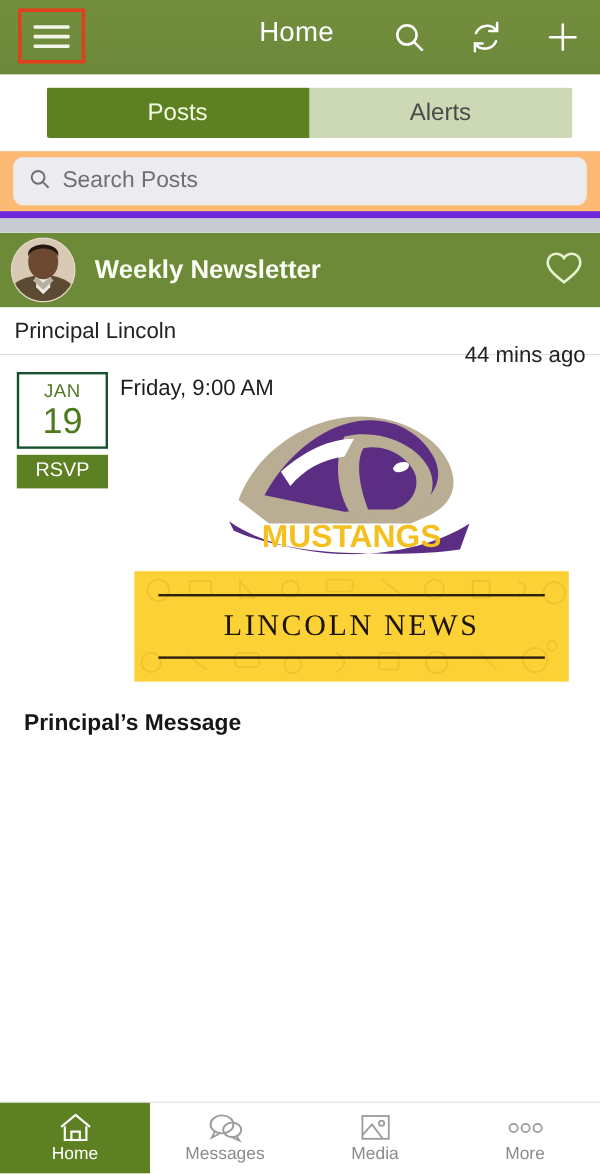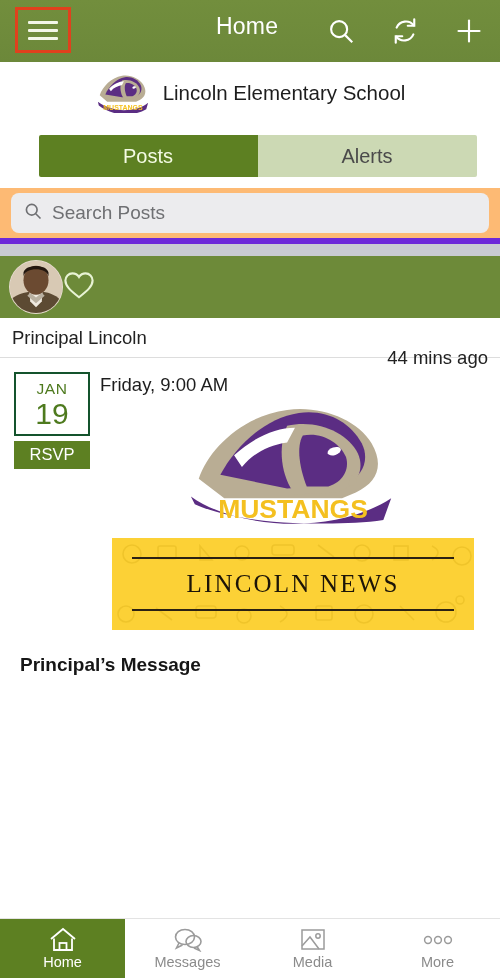--- a/index.html
+++ b/index.html
@@ -193,35 +193,20 @@
       </span>
       <span>
         <svg class="ic" viewBox="0 0 24 24" fill="none" stroke="#ffffff" stroke-width="1.7" stroke-linecap="round">
           <line x1="12" y1="3.6" x2="12" y2="20.4"></line>
             <line x1="3.6" y1="12" x2="20.4" y2="12"></line>
         </svg>
       </span>
     </div>
   </div>
 
-  <div class="school-header">
-    <span>
-      <svg class="school-logo" viewBox="0 0 120 86">
-        <path d="M10 48 C16 30 34 10 58 6 C76 3 96 12 104 26 C112 40 108 52 96 58 L88 62 L26 62 Z" fill="#b9ad94"></path>
-        <path d="M22 46 C30 28 46 12 64 9 C78 7 92 14 98 26 C102 35 99 44 90 50 L58 52 Z" fill="#5b2d83"></path>
-        <path d="M58 16 C74 12 90 20 95 31 C99 41 94 50 84 54 L62 55 C54 45 52 28 58 16Z" fill="#b9ad94"></path>
-        <path d="M66 22 C76 20 86 26 89 34 C91 41 87 48 80 50 L68 50 C64 41 62 29 66 22Z" fill="#5b2d83"></path>
-        <path d="M30 34 C40 24 52 18 62 18 L58 26 C48 28 40 32 34 39 Z" fill="#ffffff"></path>
-        <ellipse cx="84" cy="31" rx="4" ry="2.4" fill="#ffffff" transform="rotate(-18 84 31)"></ellipse>
-        <path d="M6 62 C22 74 44 80 62 80 C82 80 102 74 114 64 L110 78 C96 86 78 90 60 89 C40 88 20 80 8 70 Z" fill="#5b2d83"></path>
-        <text x="60" y="80" font-family="Liberation Sans, sans-serif" font-size="15" font-weight="bold" fill="#f4c020" text-anchor="middle">MUSTANGS</text>
-      </svg>
-    </span>
-    <span class="school-name">Lincoln Elementary School</span>
-  </div>
 
   <div class="tabs-wrap">
     <div class="tabs">
       <div class="tab active">
         <span>Posts</span>
       </div>
       <div class="tab inactive">
         <span>Alerts</span>
       </div>
     </div>
@@ -246,20 +231,21 @@
       <div class="avatar">
         <svg viewBox="0 0 54 54">
           <rect width="54" height="54" fill="#d8c9b4"></rect>
           <path d="M0 54 L0 42 C4 35 14 33 20 32 L34 32 C41 33 50 36 54 43 L54 54 Z" fill="#5c4a33"></path>
           <path d="M20 30 L34 30 L33 42 L27 48 L21 42 Z" fill="#efe9df"></path>
           <ellipse cx="27" cy="20" rx="13" ry="15" fill="#6b4a31"></ellipse>
           <path d="M14 16 C16 6 38 6 40 16 L40 12 C38 3 16 3 14 12 Z" fill="#23170f"></path>
           <path d="M18 36 L27 44 L36 36 L33 33 L27 38 L21 33 Z" fill="#b9b0a0"></path>
         </svg>
       </div>
+      <div class="post-title">Weekly Newsletter</div>
       <span>
         <svg class="heart" viewBox="0 0 24 22" fill="none" stroke="#e8f3d4" stroke-width="1.6">
           <path d="M12 20.2 C5.4 15 1.8 11.8 1.8 7.7 C1.8 4.6 4.2 2.3 7.1 2.3 C9 2.3 10.9 3.3 12 5 C13.1 3.3 15 2.3 16.9 2.3 C19.8 2.3 22.2 4.6 22.2 7.7 C22.2 11.8 18.6 15 12 20.2 Z"></path>
         </svg>
       </span>
     </div>
 
     <div class="post-meta">
       <span class="author">Principal Lincoln</span>
       <span class="time">44 mins ago</span>

